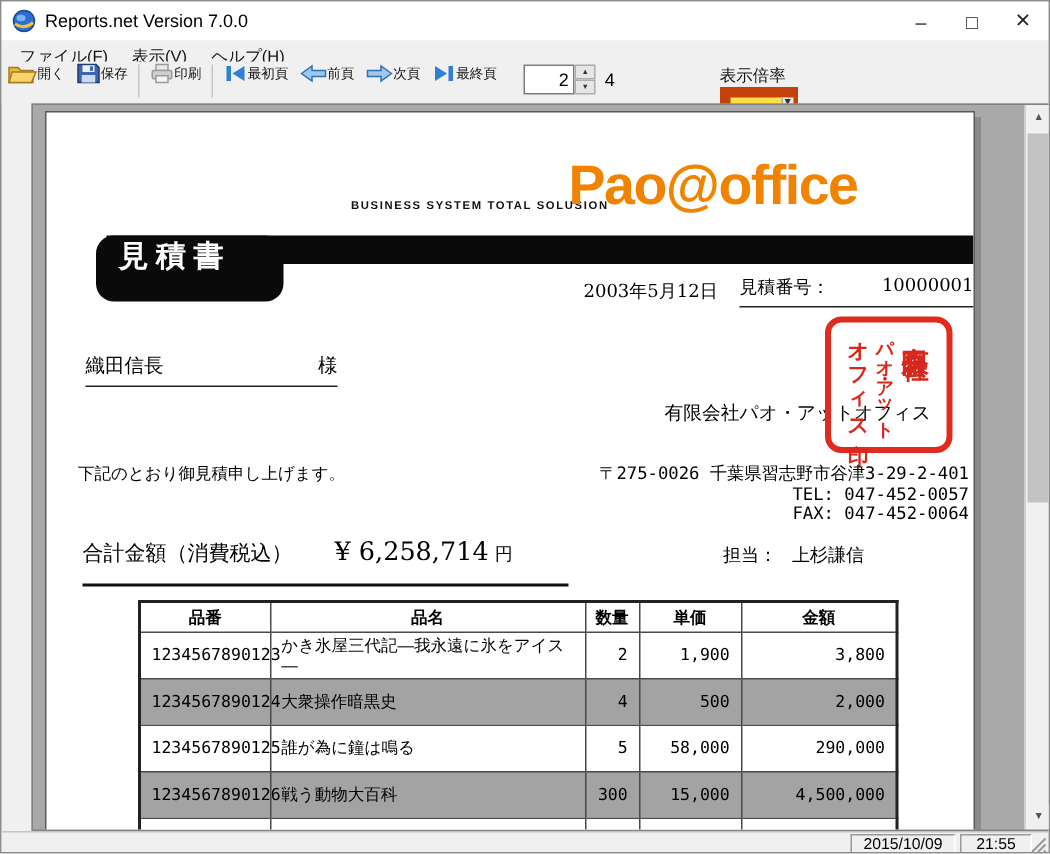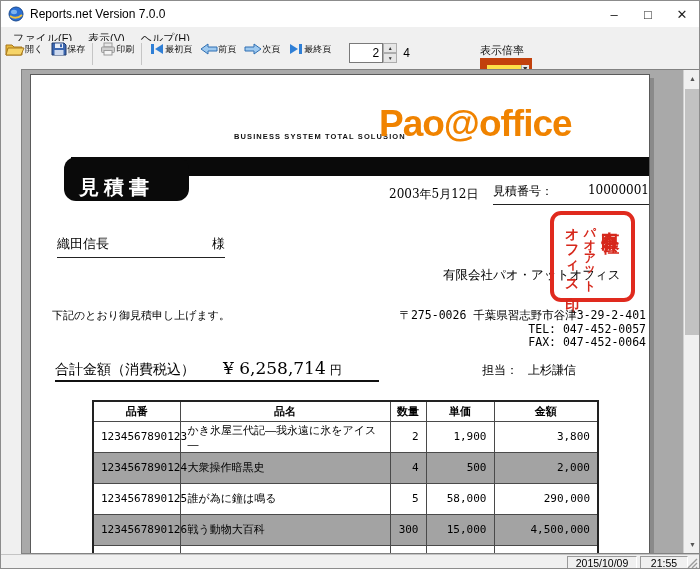--- a/index.html
+++ b/index.html
@@ -34,37 +34,37 @@
   .combo { display:flex; width:52px; height:21px; border:7px solid #c2410c; background:#fde047; }
   .combo-value { flex:1; font-size:12px; padding:3px 0 0 4px; color:#000; }
   .combo-btn { width:16px; background:#e6e6e6; border-left:1px solid #adadad; font-size:7px; color:#333; display:flex; align-items:center; justify-content:center; }
   
   .docarea { position:absolute; left:20px; top:68px; width:680px; height:485px; background:#a9a9a9; border:1px solid #828282; overflow:hidden; }
   .page { position:absolute; left:8px; top:4px; width:620px; height:620px; background:#fff; border:1px solid #5a5a5a; box-shadow:4px 4px 0 rgba(0,0,0,0.18); }
   .pagein { position:absolute; left:0; top:0; width:618px; height:618px; overflow:hidden; }
   .tagline { position:absolute; left:203px; top:57px; font-size:7.5px; font-weight:bold; letter-spacing:1.1px; color:#111; }
   .logo { position:absolute; left:348px; top:28px; font-size:37px; font-weight:800; color:#F08300; letter-spacing:-1px; }
   .blackbar { position:absolute; left:40px; top:82px; width:578px; height:19px; background:#0a0a0a; }
-  .docbadge { position:absolute; left:33px; top:82px; width:125px; height:44px; background:#0a0a0a; border-radius:12px; display:flex; align-items:flex-end; }
+  .docbadge { position:absolute; left:33px; top:82px; width:125px; height:44px; background:#0a0a0a; border-radius:12px; display:flex; align-items:flex-start; }
   .docbadge span { color:#fff; font-size:20px; font-weight:bold; letter-spacing:5px; padding-left:15px; white-space:nowrap; }
   .docdate { position:absolute; left:358px; top:111px; font-size:12px; color:#000; font-family:"DejaVu Serif","Liberation Serif",serif; }
   .quoteno { position:absolute; left:462px; top:108px; width:156px; border-bottom:1px solid #222; display:flex; justify-content:space-between; padding-bottom:4px; }
   .quoteno .ql { font-size:12px; color:#000; }
   .quoteno .qv { font-size:12px; color:#000; font-family:"DejaVu Serif","Liberation Serif",serif; }
   .customer { position:absolute; left:26px; top:160px; width:168px; border-bottom:1px solid #222; display:flex; justify-content:space-between; padding-bottom:4px; }
   .customer span { font-size:13px; color:#000; }
   .company { position:absolute; left:412px; top:192px; font-size:12.5px; color:#000; white-space:nowrap; }
   .stamp { position:absolute; left:519px; top:136px; width:85px; height:91px; border:4px solid #e02a1e; border-radius:11px; padding:3px 2px; display:flex; justify-content:center; }
   .stampin { writing-mode:vertical-rl; text-orientation:upright; color:#d6281c; font-weight:bold; line-height:1.35; height:100%; }
   .stampin .sc1 { font-size:18px; letter-spacing:1px; }
   .stampin .sc2 { font-size:12px; letter-spacing:0px; }
   .stampin .sc3 { font-size:14px; letter-spacing:1px; }
   .greeting { position:absolute; left:21px; top:233px; font-size:11px; color:#000; }
   .addrblock { position:absolute; right:3px; top:234px; text-align:right; font-family:"DejaVu Sans Mono","Liberation Mono",monospace; font-size:11.5px; color:#000; line-height:13.5px; }
-  .totalline { position:absolute; left:24px; top:283px; width:324px; border-bottom:2px solid #111; display:flex; align-items:baseline; padding-bottom:1px; }
+  .totalline { position:absolute; left:24px; top:283px; width:324px; border-bottom:2px solid #111; display:flex; align-items:baseline; padding-bottom:11px; }
   .total-label { font-size:14px; color:#000; white-space:nowrap; }
   .total-amt { margin-left:28px; font-family:"DejaVu Serif","Liberation Serif",serif; font-size:17px; color:#000; white-space:nowrap; }
   .total-unit { font-size:12px; margin-left:4px; }
   .repline { position:absolute; left:451px; top:287px; font-size:12px; color:#000; }
   .repline .rname { margin-left:10px; }
   
   .itemswrap { position:absolute; left:61px; top:325px; }
   table.items { border-collapse:collapse; table-layout:fixed; width:505px; border:2px solid #222; }
   table.items th { border:1px solid #4a4a4a; height:20px; font-size:11px; font-weight:600; color:#000; background:#fff; text-align:center; }
   table.items td { border:1px solid #4a4a4a; height:31px; font-size:11px; color:#000; background:#fff; padding:0 7px; }

